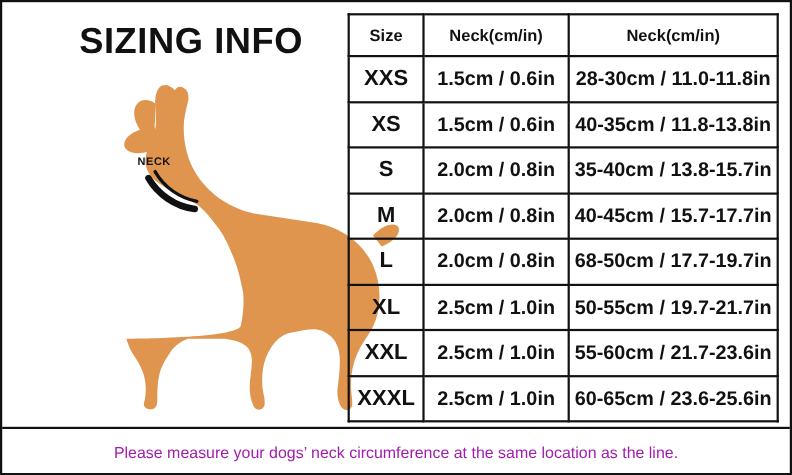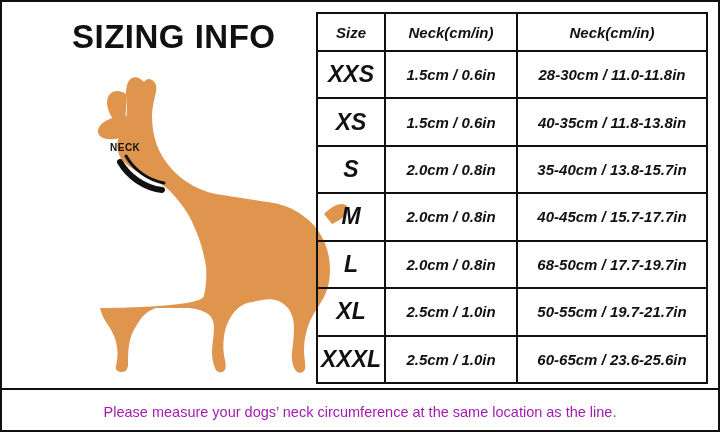--- a/index.html
+++ b/index.html
@@ -37,66 +37,65 @@
     left: 22px;
     top: 18px;
     font-size: 33px;
     font-weight: bold;
     letter-spacing: 0.5px;
     line-height: 1;
     white-space: nowrap;
   }
   .dog-wrap {
     position: absolute;
-    left: 16px;
+    left: 31px;
     top: 62px;
     width: 290px;
     height: 310px;
   }
   .neck-label {
     position: absolute;
     left: 44px;
     top: 78px;
     font-size: 10px;
     font-weight: bold;
     letter-spacing: 0.5px;
     z-index: 5;
   }
   
   .table-wrap {
     position: absolute;
     left: 314px;
     top: 10px;
     width: 392px;
     height: 372px;
-    font-style: italic;
   }
   table {
     border-collapse: collapse;
     width: 100%;
     height: 100%;
     table-layout: fixed;
   }
   th, td {
     border: 2px solid #111111;
     text-align: center;
     vertical-align: middle;
     padding: 0;
   }
   th {
     font-size: 15px;
     font-weight: bold;
     height: 36px;
   }
   td.size-cell {
-    font-size: 23px;
+    font-size: 20px;
     font-weight: bold;
   }
   td.val-cell {
-    font-size: 15px;
+    font-size: 18px;
     font-weight: bold;
   }
   col.c-size { width: 68px; }
   col.c-width { width: 132px; }
   col.c-neck { width: 190px; }
 
   
   .footer-divider {
     position: absolute;
     left: 0;
@@ -242,20 +241,25 @@
           <td class="size-cell">L</td>
           <td class="val-cell">2.0cm / 0.8in</td>
           <td class="val-cell">68-50cm / 17.7-19.7in</td>
         </tr>
         <tr>
           <td class="size-cell">XL</td>
           <td class="val-cell">2.5cm / 1.0in</td>
           <td class="val-cell">50-55cm / 19.7-21.7in</td>
         </tr>
         <tr>
+          <td class="size-cell">XXL</td>
+          <td class="val-cell">2.5cm / 1.0in</td>
+          <td class="val-cell">55-60cm / 21.7-23.6in</td>
+        </tr>
+        <tr>
           <td class="size-cell">XXXL</td>
           <td class="val-cell">2.5cm / 1.0in</td>
           <td class="val-cell">60-65cm / 23.6-25.6in</td>
         </tr>
       </tbody>
     </table>
   </div>
 
   <div class="footer-divider"></div>
   <div class="footer-note">Please measure your dogs’  neck circumference at the same location as the line.</div>

